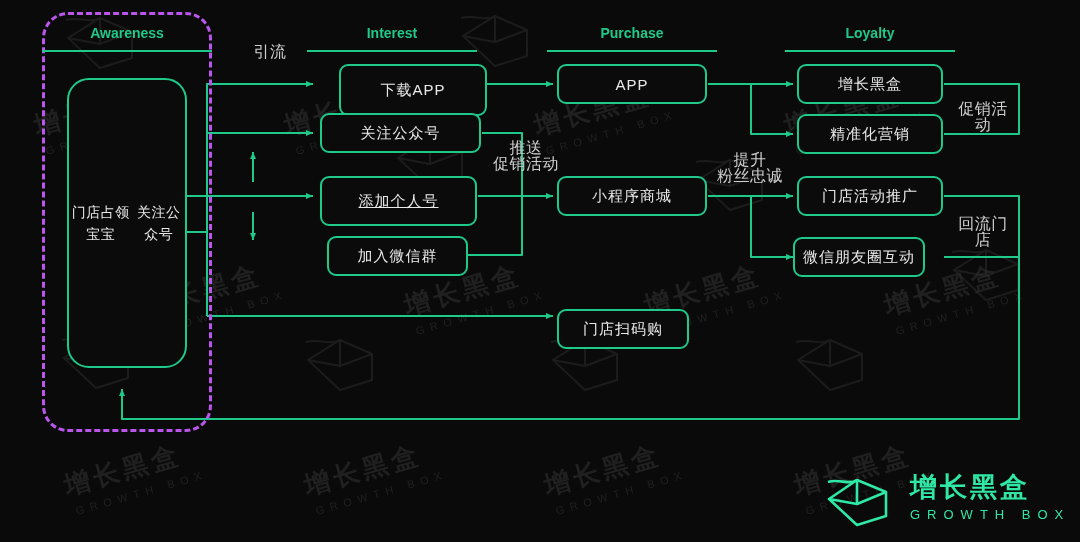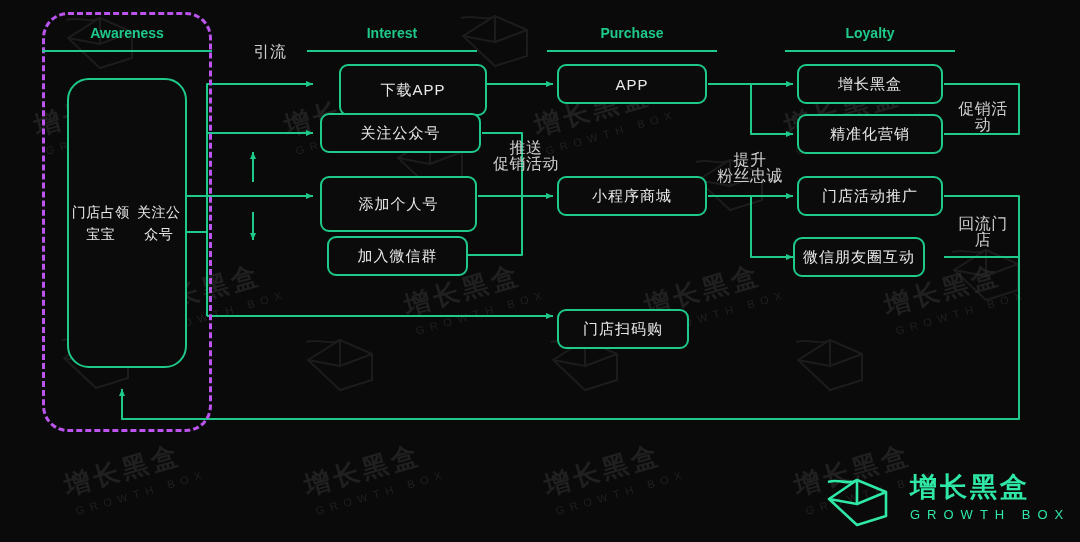--- a/index.html
+++ b/index.html
@@ -333,21 +333,21 @@
     <span>门店占领宝宝</span>
     <span>关注公众号</span>
   </div>
 
   <div class="node" style="left:339px; top:64px; width:148px; height:52px;">
     <span>下载APP</span>
   </div>
   <div class="node" style="left:320px; top:113px; width:161px; height:40px;">
     <span>关注公众号</span>
   </div>
-  <div class="node" style="left:320px; top:176px; width:157px; height:56px;">
+  <div class="node" style="left:320px; top:176px; width:157px; height:50px;text-decoration:underline;">
     <span>添加个人号</span>
   </div>
   <div class="node" style="left:327px; top:236px; width:141px; height:40px;">
     <span>加入微信群</span>
   </div>
 
   <div class="node" style="left:557px; top:176px; width:150px; height:40px;">
     <span>小程序商城</span>
   </div>
   <div class="node" style="left:557px; top:64px; width:150px; height:40px;">

